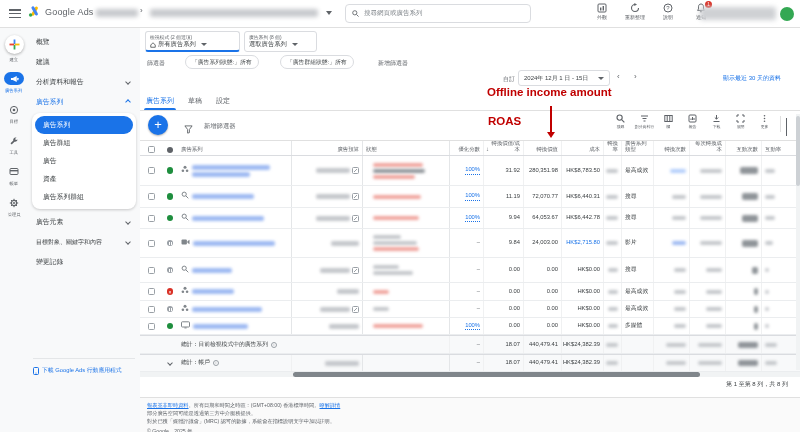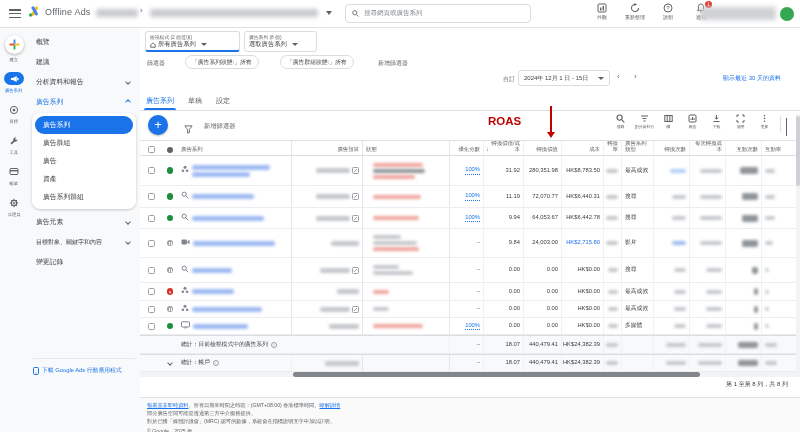--- a/index.html
+++ b/index.html
@@ -127,21 +127,21 @@
         <i></i>
         <i></i>
         <i></i>
       </div>
     <div class="logo">
       <svg width="13" height="13" viewBox="0 0 13 13">
         <rect x="5.2" y="1" width="3" height="10" rx="1.5" transform="rotate(30 6.5 6)" fill="#fbbc04"></rect>
         <rect x="5.2" y="1" width="3" height="10" rx="1.5" transform="rotate(-30 6.5 6)" fill="#4285f4"></rect>
         <circle cx="2.6" cy="10" r="1.7" fill="#34a853"></circle>
       </svg>
-      <span class="logo-text">Offline Ads</span>
+      <span class="logo-text">Google Ads</span>
     </div>
     <span class="acct-blur" style="left:96px;width:42px"></span>
     <span class="acct-chev">›</span>
     <span class="acct-blur" style="left:150px;width:168px"></span>
     <span class="acct-caret"></span>
     <div class="searchbox">
       <svg width="7" height="7" viewBox="0 0 8 8">
           <circle cx="3.2" cy="3.2" r="2.4" fill="none" stroke="#5f6368" stroke-width="1"></circle>
           <line x1="5.2" y1="5.2" x2="7.5" y2="7.5" stroke="#5f6368" stroke-width="1"></line>
         </svg>
@@ -400,20 +400,21 @@
               <circle cx="4.5" cy="4.5" r=".8" fill="#5f6368"></circle>
               <circle cx="4.5" cy="7.2" r=".8" fill="#5f6368"></circle>
             </svg>
           <span class="lbl">更多</span>
         </div>
         <div class="tooldiv"></div>
         <span class="collapse"><span class="chev"></span></span>
       </div>
     </div>
 
+    <div class="ann" style="left:347px;top:58px">Offline income amount</div>
     <div class="ann" style="left:348px;top:87px">ROAS</div>
     <div class="arrow-line" style="left:410px;top:78px;height:26px"></div>
     <div class="arrow-head" style="left:407px;top:104px"></div>
 
     <div class="table">
       <div class="trow thead">
         <div class="td c-sel">
             <span class="cb"></span>
           </div>
         <div class="td c-dot">

